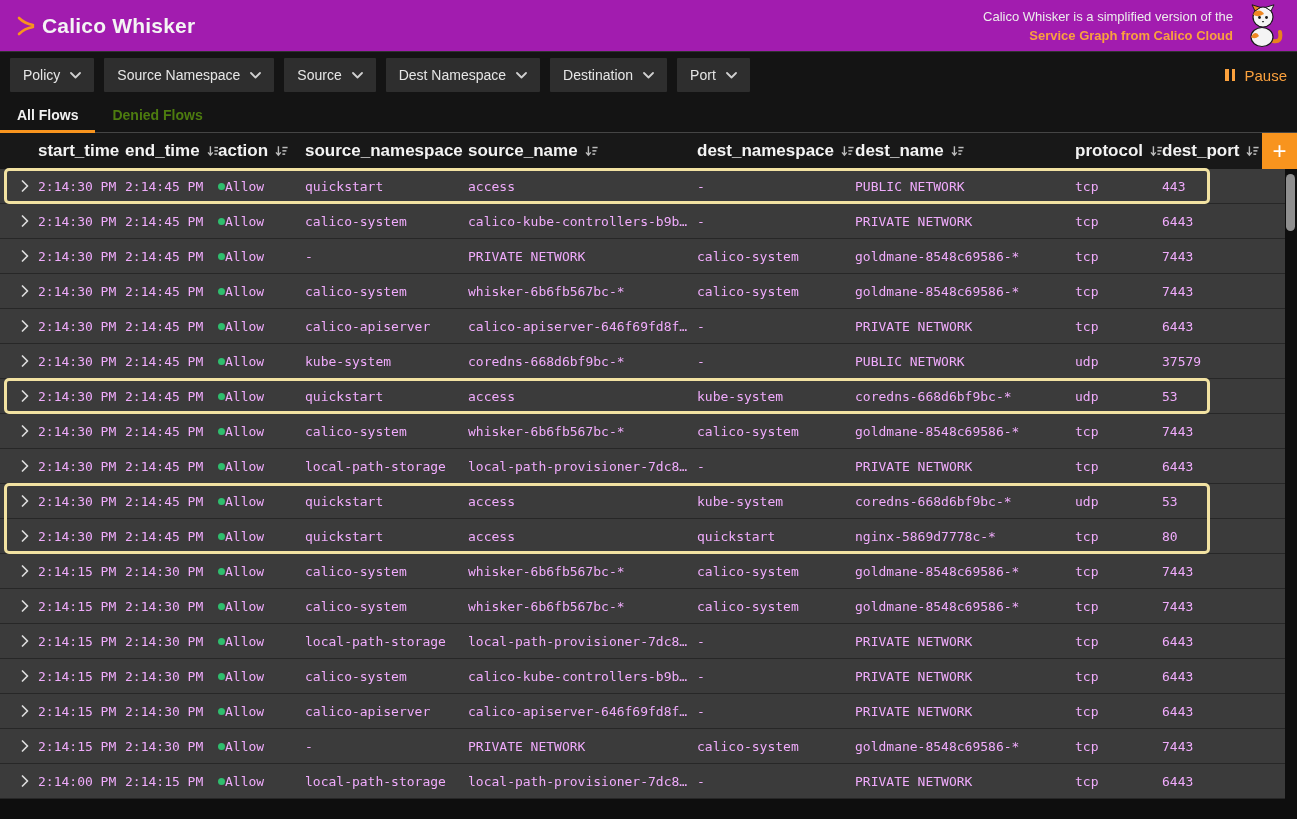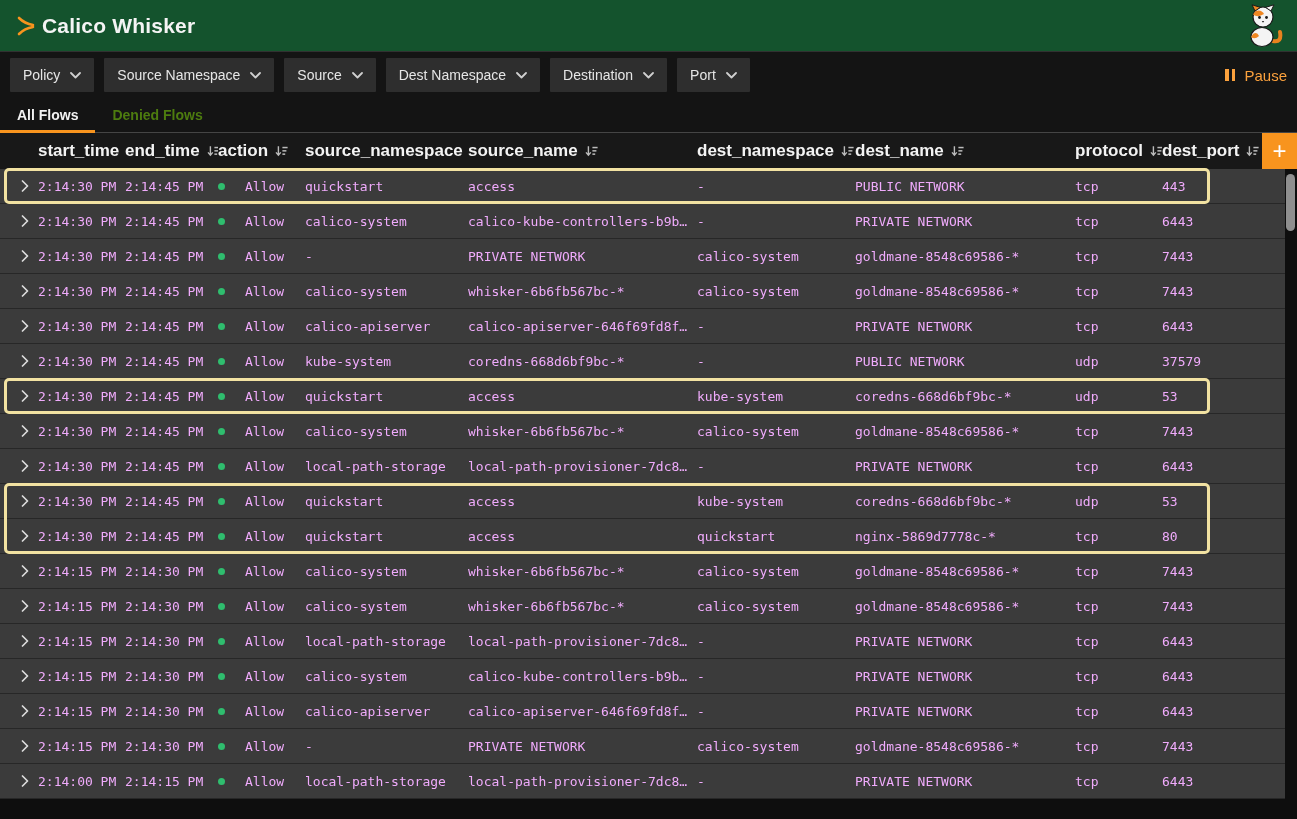--- a/index.html
+++ b/index.html
@@ -6,21 +6,21 @@
   html,body { background:#000; }
   body { font-family:"Liberation Sans", sans-serif; }
 
   .app {
     position:relative; width:1297px; height:819px;
     background:#0e0e0e; overflow:hidden; color:#e8e8e8;
   }
 
   
   .topbar {
-    height:52px; background:#14532d; border-bottom:1px solid #313131;
+    height:52px; background:#a21caf; border-bottom:1px solid #313131;
     display:flex; align-items:center; padding:0 14px;
   }
   .logo { display:flex; align-items:center; gap:4px; cursor:pointer; }
   .logo svg { display:block; }
   .app-title { font-size:21px; font-weight:700; color:#f4f4f4; letter-spacing:.2px; }
   .topbar-right { margin-left:auto; display:flex; align-items:center; gap:10px; }
   .tagline { text-align:right; font-size:13px; line-height:19px; color:#ededed; }
   .tagline a { color:var(--accent-text); font-weight:700; text-decoration:none; cursor:pointer; }
 
   
@@ -73,21 +73,21 @@
   }
 
   .tbody { position:relative; width:1285px; }
   .trow {
     height:35px; background:#3b3b3b; border-bottom:1px solid #272727;
     font-family:"DejaVu Sans Mono", monospace; font-size:13px; color:#f0abfc;
     cursor:pointer;
   }
   .cell { white-space:nowrap; overflow:hidden; }
   .expander { padding-left:21px; display:flex; align-items:center; color:#dcdcdc; }
-  .action-cell { display:flex; align-items:center; gap:20px; }
+  .action-cell { display:flex; align-items:center; gap:0; }
   .dot { width:7px; height:7px; border-radius:50%; background:var(--green); flex:0 0 auto; }
 
   .hl-box {
     position:absolute; left:4px; width:1206px; border:3px solid var(--hl);
     border-radius:5px; pointer-events:none; z-index:5;
   }
 
   .vscroll-thumb {
     position:absolute; right:2px; top:174px; width:9px; height:57px;
     background:#8f8f8f; border-radius:5px; cursor:pointer; z-index:6;
@@ -100,20 +100,24 @@
 
   <header class="topbar">
     <div class="logo">
       <svg width="24" height="26" viewBox="0 0 24 26">
         <path d="M5 5 C9 9 13 11 19 12" fill="none" stroke="#f8941e" stroke-width="2.6" stroke-linecap="round"></path>
         <path d="M5 21 C9 17 13 15 19 14" fill="none" stroke="#f8941e" stroke-width="2.6" stroke-linecap="round"></path>
       </svg>
       <span class="app-title">Calico Whisker</span>
     </div>
     <div class="topbar-right">
+      <div class="tagline">
+        <div>Calico Whisker is a simplified version of the</div>
+        <a>Service Graph from Calico Cloud</a>
+      </div>
       <svg width="40" height="44" viewBox="0 0 40 44">
         <path d="M30 37 q9 2 7 -9" stroke="#e8821e" stroke-width="4" fill="none" stroke-linecap="round"></path>
         <ellipse cx="19" cy="33" rx="11" ry="9.5" fill="#f4f4f4" stroke="#1a1a1a" stroke-width="1.2"></ellipse>
         <path d="M10 30 q4 -3 6 2 q-4 4 -8 1 Z" fill="#ef8722"></path>
         <circle cx="20" cy="13" r="10" fill="#f4f4f4" stroke="#1a1a1a" stroke-width="1.2"></circle>
         <path d="M12 7 L9 0.8 L17.5 3.4 Z" fill="#ef8722" stroke="#1a1a1a" stroke-width="1"></path>
         <path d="M28 7 L31 0.8 L22.5 3.4 Z" fill="#f4f4f4" stroke="#1a1a1a" stroke-width="1"></path>
         <path d="M12 7.5 q6 -3 9 2.5 q-6 4 -11 0.5 Z" fill="#ef8722"></path>
         <circle cx="16.5" cy="13.5" r="1.4" fill="#1a1a1a"></circle>
         <circle cx="23.5" cy="13.5" r="1.4" fill="#1a1a1a"></circle>

